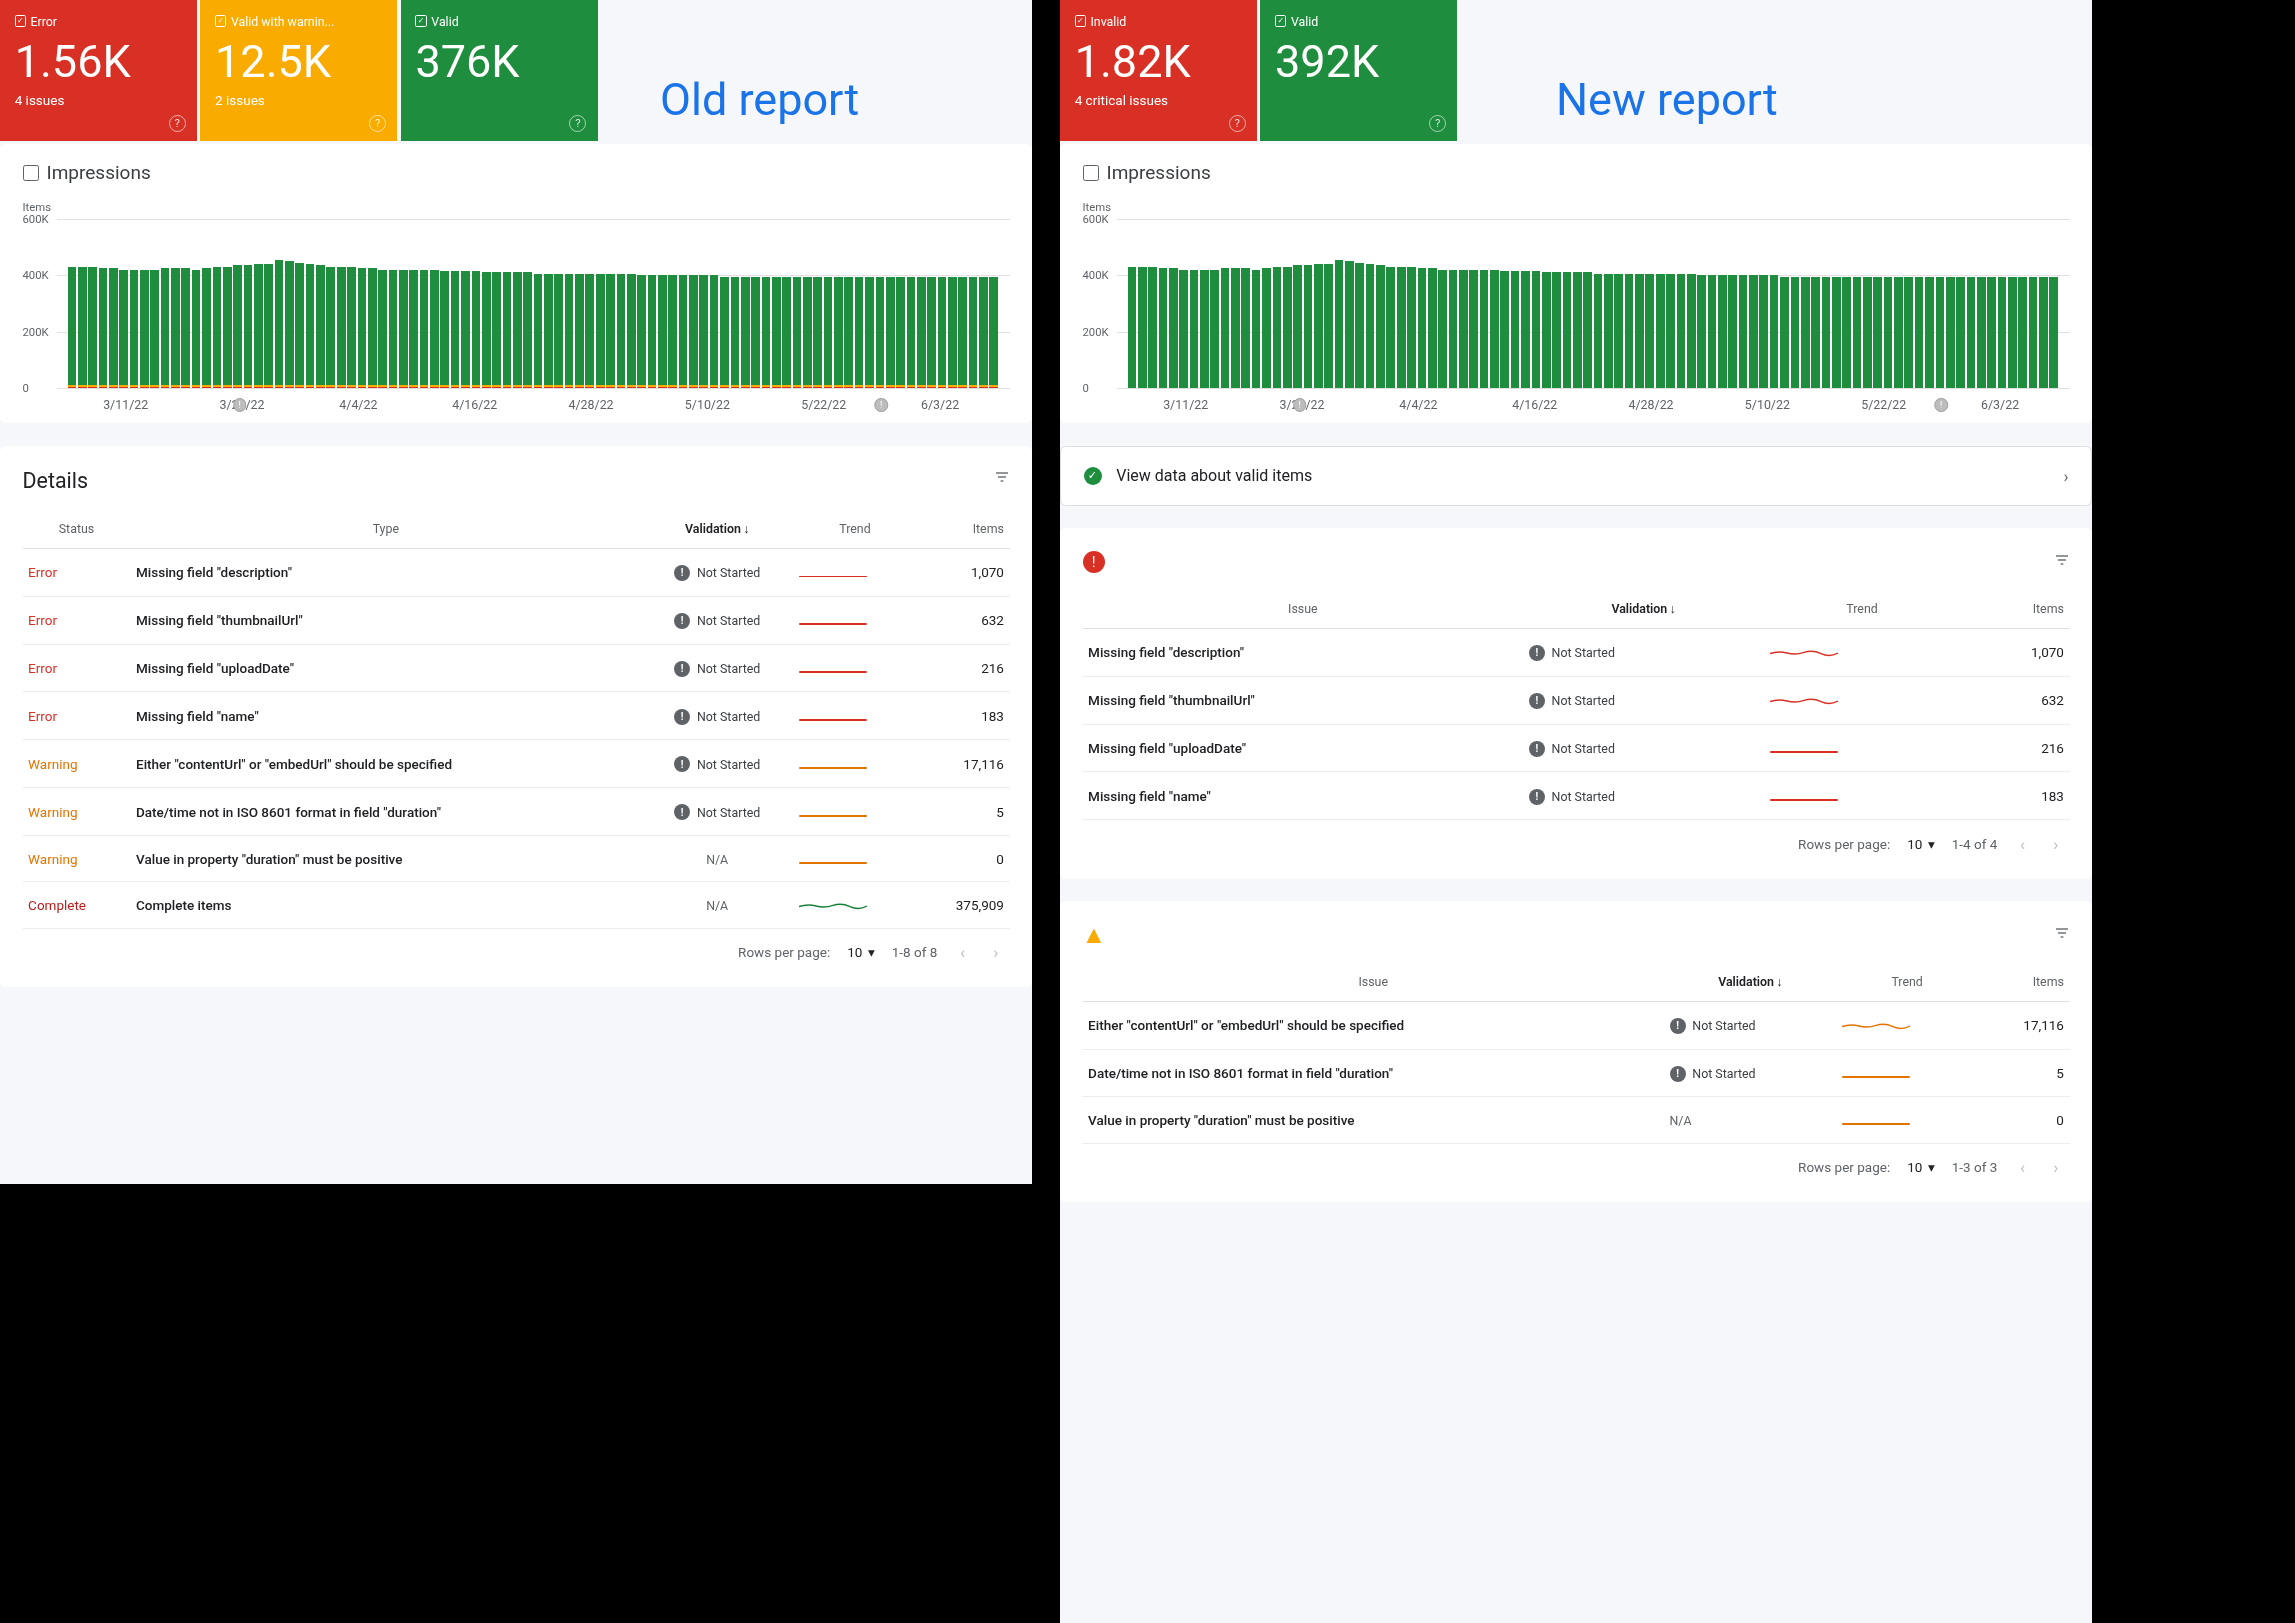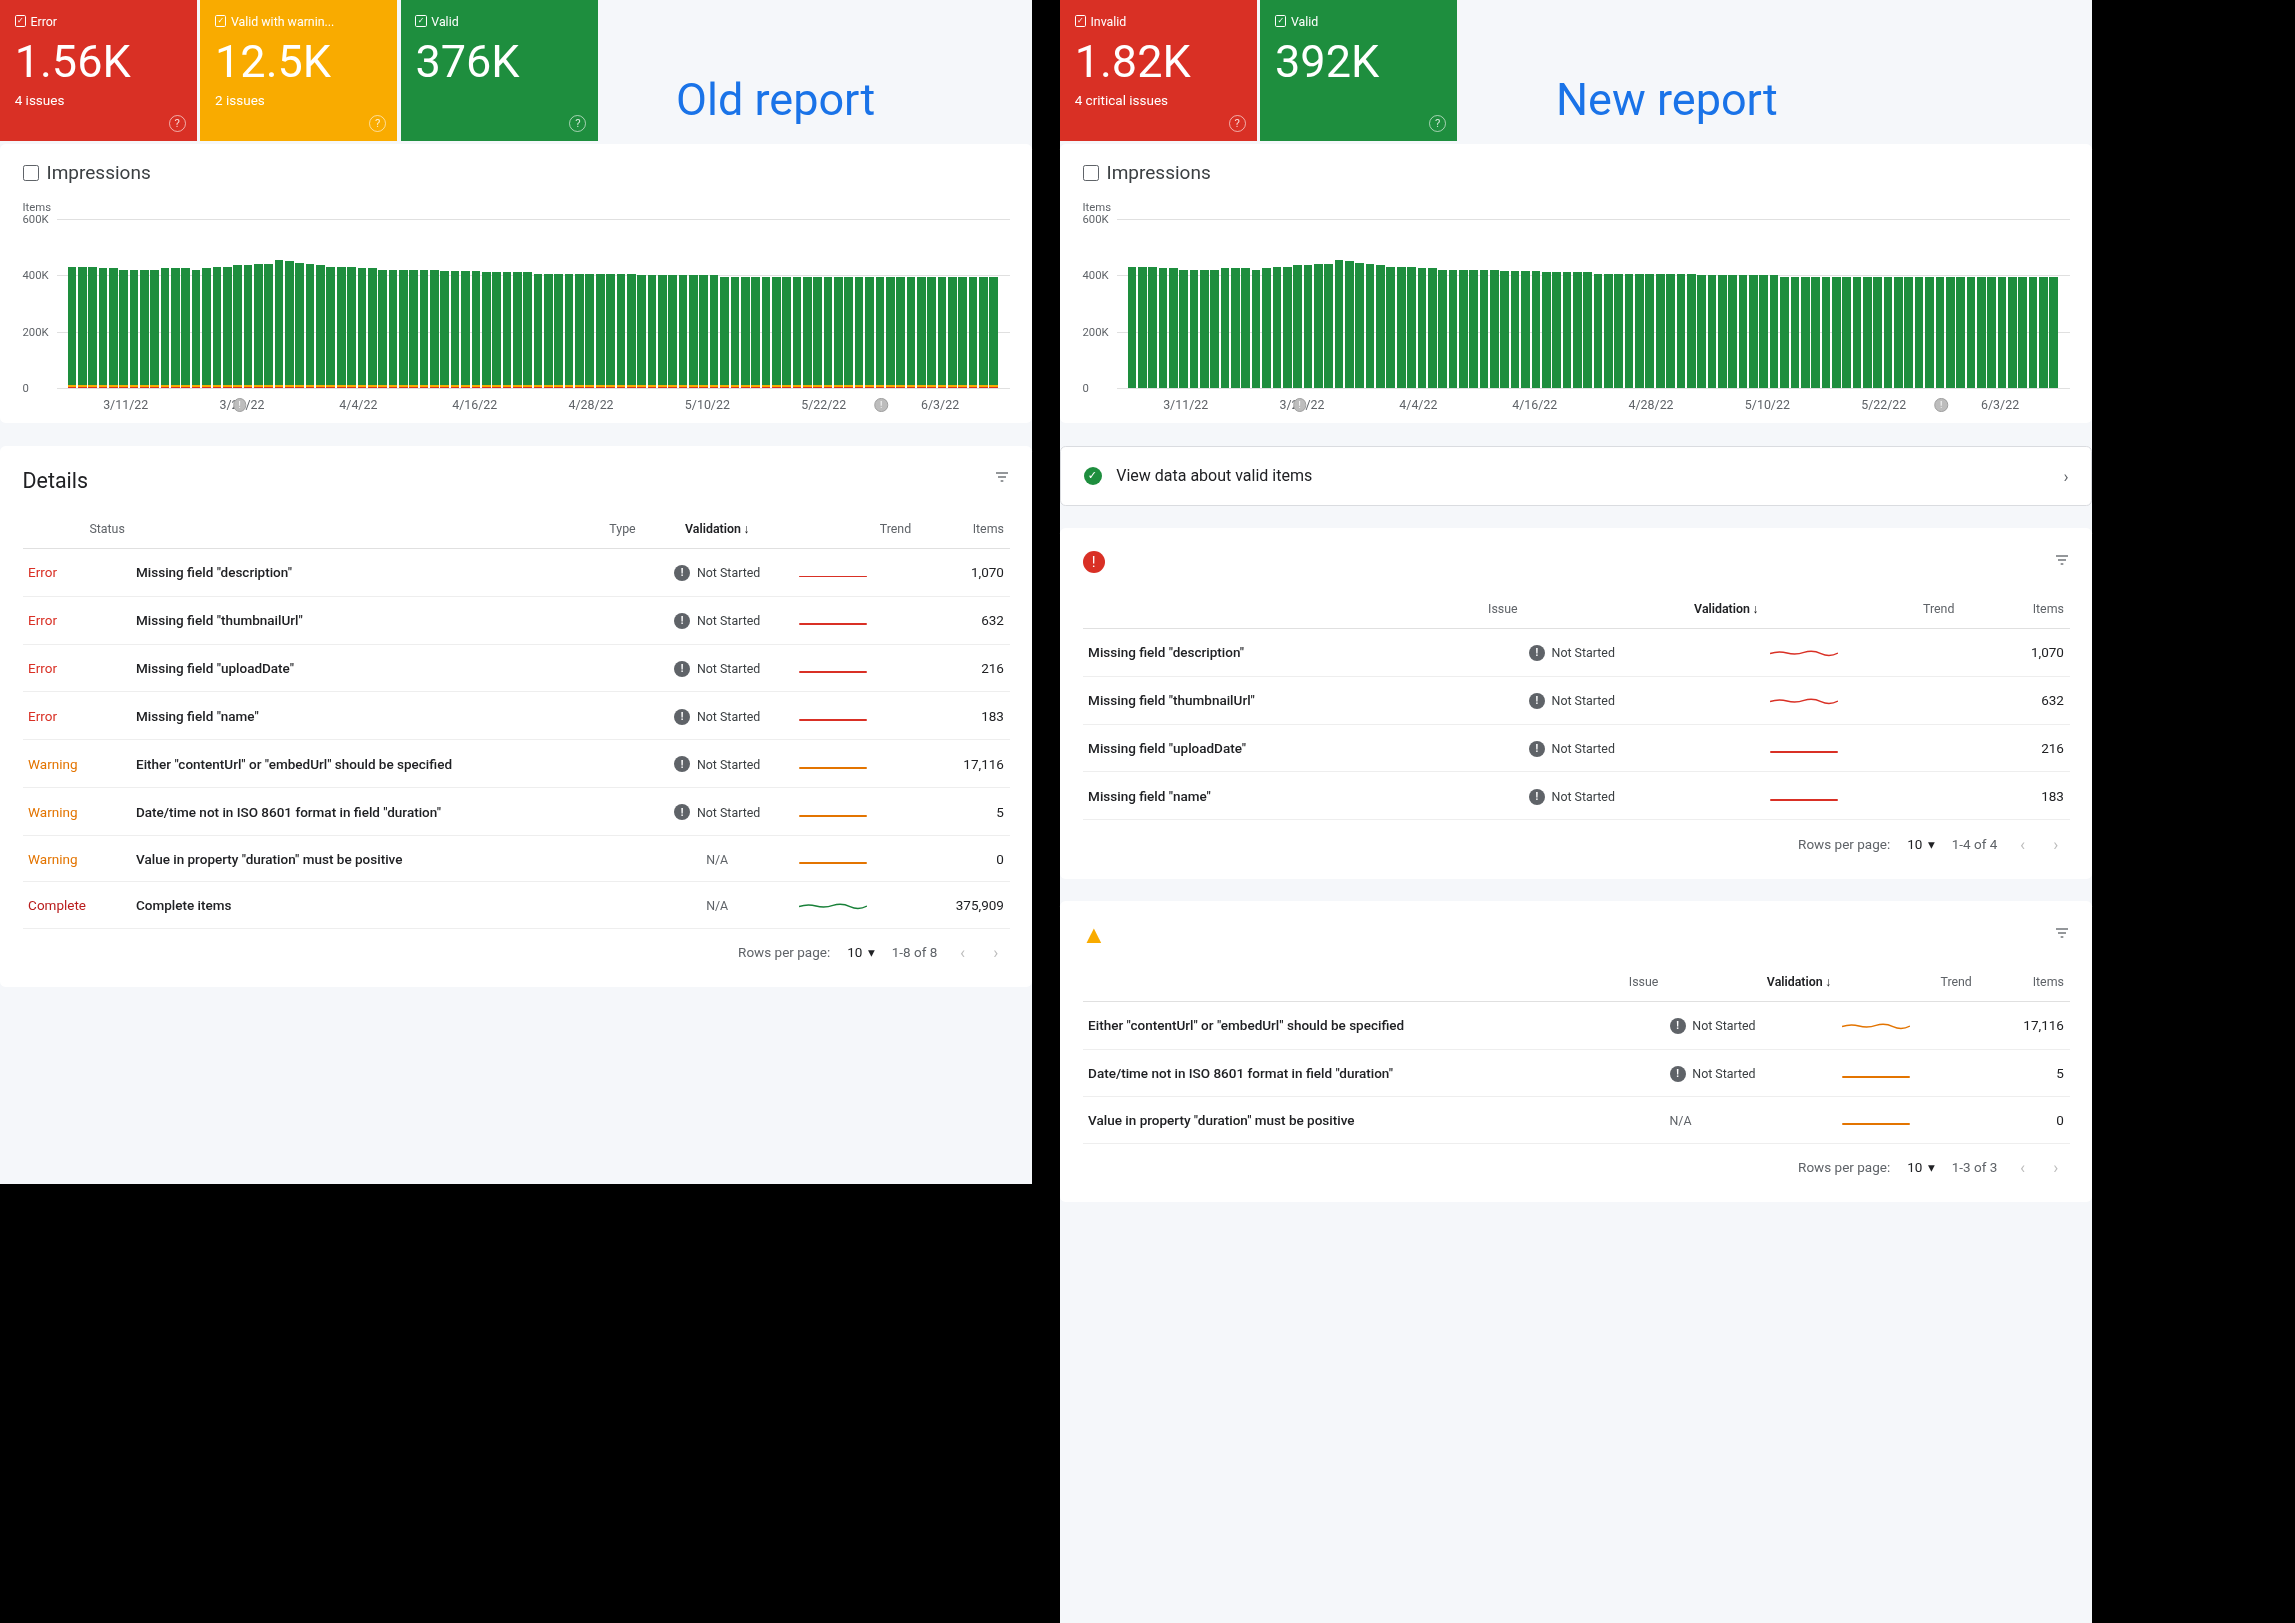--- a/index.html
+++ b/index.html
@@ -29,21 +29,21 @@
   .card .chk { font-size: 12.4px; display:flex; align-items:center; gap:4.5px; }
   .card .chk .box { width:11.3px; height:11.3px; border:1.1px solid #fff; border-radius:1.7px; display:inline-flex; align-items:center; justify-content:center; font-size:8px; }
   .card .val { font-size: 45px; font-weight: 400; line-height:1; margin: 10px 0 8px 0; }
   .card .sub { font-size: 13.5px; }
   .card .help { position:absolute; right:11.3px; bottom:9px; width:17px; height:17px; border:1.1px solid rgba(255,255,255,.6); border-radius:50%; display:flex; align-items:center; justify-content:center; font-size:11.3px; color:rgba(255,255,255,.8);}
   .card.red { background:#d93025; }
   .card.yellow { background:#f9ab00; }
   .card.green { background:#1e8e3e; }
 
   .big-label { font-size: 45px; color:#1a73e8; font-weight:400; }
-  .big-label.left-lbl { position:absolute; left:676px; top:73px; }
+  .big-label.left-lbl { position:absolute; left:660px; top:73px; }
   .big-label.right-lbl { position:absolute; left:1556px; top:73px; }
 
   
   .chart-card {
     background:#fff;
     border-radius:5.6px;
     margin:0;
     padding:17px 22.5px 11.3px 22.5px;
   }
   .imp-row { display:flex; align-items:center; gap:8px; font-size:19px; color:#3c4043; }
@@ -70,21 +70,21 @@
   }
   .sec-header { display:flex; align-items:flex-start; gap:13.5px; }
   .sec-header .ic { width:22.5px; height:22.5px; display:flex; align-items:center; justify-content:center; border-radius:50%; font-size:14.7px; color:#fff; flex-shrink:0;}
   .ic.err { background:#d93025; }
   .ic.warn { background:transparent; color:#f9ab00; font-size:25px;}
   .sec-header h2 { font-size:21.4px; font-weight:400; color:#202124; }
   .sec-header .subt { font-size:13.5px; color:#5f6368; margin-top:4.5px; max-width:676px; }
   .filter-ic { margin-left:auto; font-size:18px; color:#5f6368; align-self:flex-start;}
 
   table { width:100%; border-collapse:collapse; margin-top:17px; }
-  th { text-align:right; font-size:12.4px; font-weight:400; color:#5f6368; padding:11.3px 5.6px; border-bottom:0.6px solid #e0e0e0; }
+  th { text-align:center; font-size:12.4px; font-weight:400; color:#5f6368; padding:11.3px 5.6px; border-bottom:0.6px solid #e0e0e0; }
   th.sorted { font-weight:600; color:#202124; }
   th.sorted .arrow { margin-left:2.3px; }
   th.r, td.r { text-align:right; }
   td { font-size:13.5px; color:#202124; padding:14.7px 5.6px; border-bottom:0.6px solid #eee; }
   td.status-err { color:#d93025; }
   td.status-warn { color:#e37400; }
   td.status-ok { color:#b91c1c; }
   td .bold { font-weight:500; }
   .val-badge { display:inline-flex; align-items:center; gap:6.8px; font-size:12.4px; color:#3c4043; }
   .val-badge .dot { width:16px; height:16px; border-radius:50%; background:#5f6368; color:#fff; display:flex; align-items:center; justify-content:center; font-size:10px; font-weight:700;}

